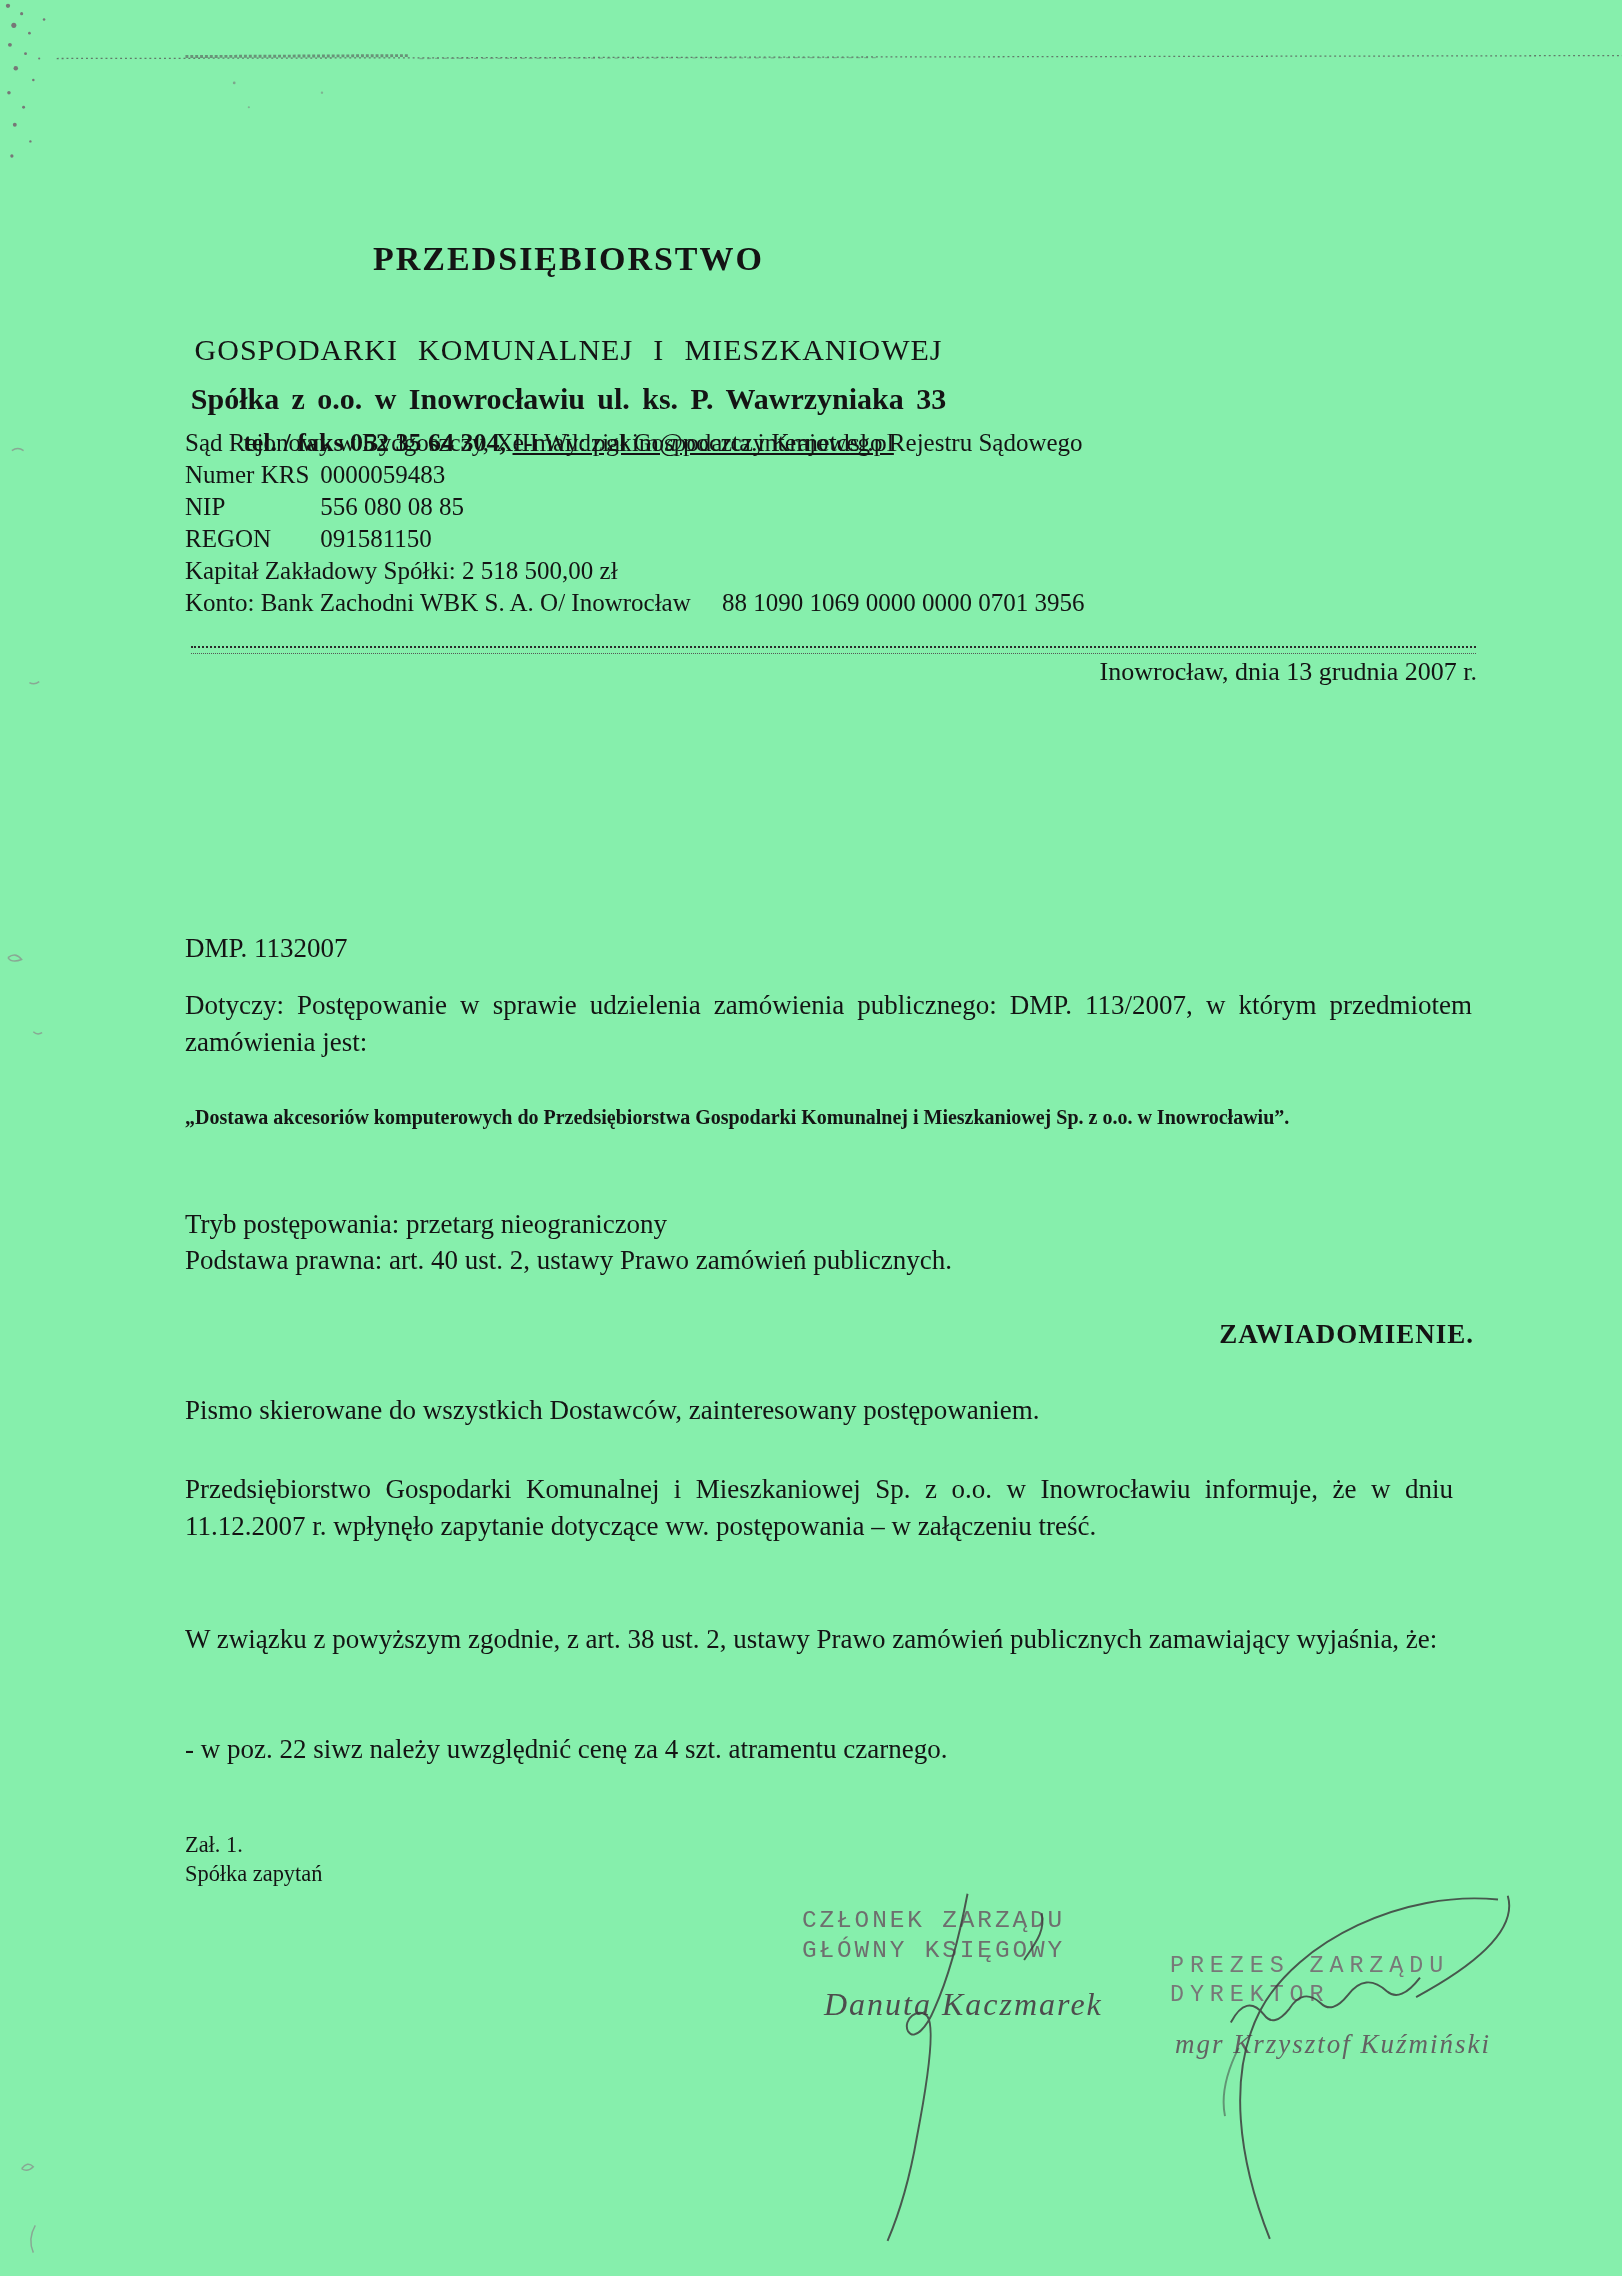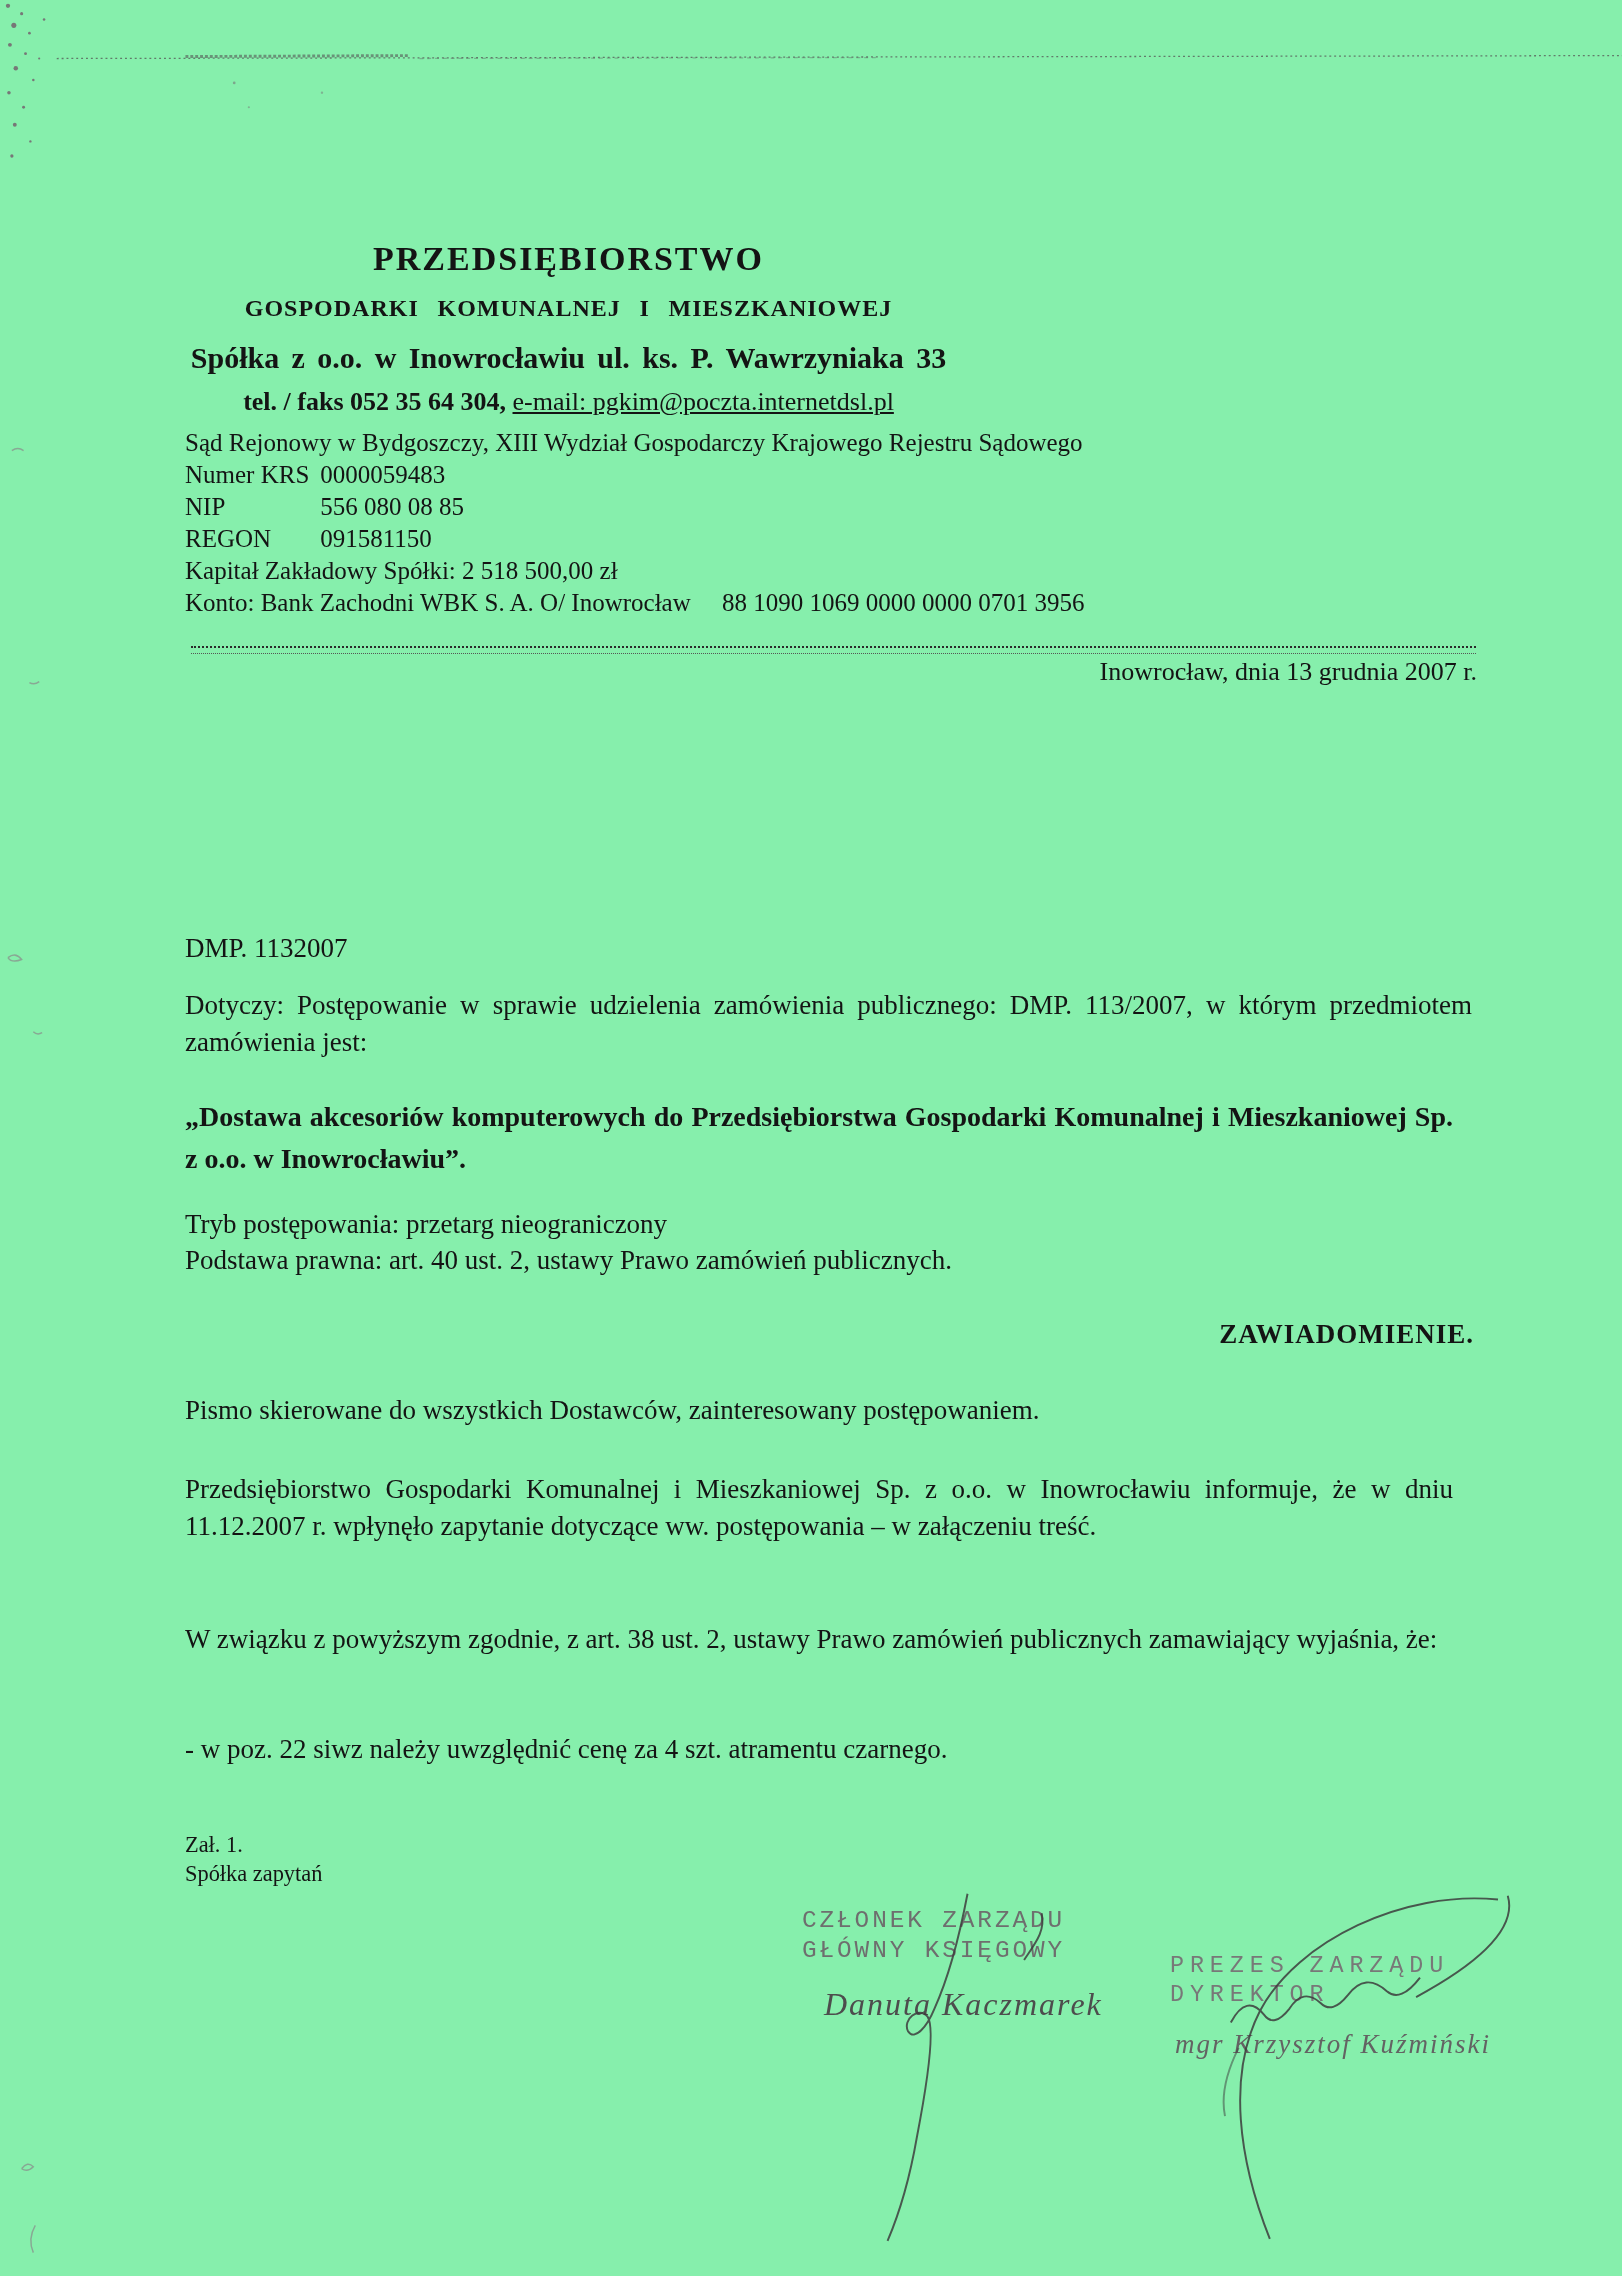--- a/index.html
+++ b/index.html
@@ -11,21 +11,21 @@
     font-family:"Liberation Serif","DejaVu Serif",serif;
     color:#141414;
     overflow:hidden;
   }
   
   .header-block{
     position:absolute;left:154px;top:234px;width:829px;
     text-align:center;
   }
   .h-line1{font-size:34px;font-weight:bold;letter-spacing:2px;line-height:49px;}
-  .h-line2{font-size:24px;font-weight:bold;letter-spacing:1px;word-spacing:11.7px;line-height:51px;}
+  .h-line2{font-size:30px;font-weight:normal;letter-spacing:1px;word-spacing:11.7px;line-height:51px;margin-top:41px;}
   .h-line3{font-size:30px;font-weight:bold;word-spacing:4.9px;line-height:47px;}
   .h-line4{font-size:26px;line-height:41px;}
   .h-line4 .phone{font-weight:bold;}
   .h-line4 .email{text-decoration:underline;}
   
   .info-block{
     position:absolute;left:185px;top:427px;width:1297px;
     font-size:25px;line-height:32px;
   }
   .info-line{white-space:nowrap;}
@@ -38,21 +38,21 @@
     border-bottom:1px dotted #555;
   }
   .date-line{
     position:absolute;top:657px;right:146px;
     font-size:26px;
   }
   
   .body-text{position:absolute;left:185px;width:1289px;font-size:27px;}
   .ref{top:933px;}
   .regarding{top:987px;line-height:37px;text-align:justify;width:1287px;}
-  .subject{top:1096px;line-height:42px;font-weight:bold;text-align:justify;width:1268px;font-size:28px;}
+  .subject{top:1096px;line-height:42px;font-weight:bold;text-align:justify;width:1268px;font-size:20px;}
   .mode{top:1209px;}
   .legal{top:1245px;}
   .notice-title{top:1319px;text-align:right;font-weight:bold;letter-spacing:1px;}
   .addressees{top:1395px;}
   .info-para{top:1471px;line-height:37px;text-align:justify;width:1268px;}
   .expl-para{top:1621px;line-height:37px;text-align:justify;width:1268px;}
   .clarify{top:1734px;}
   .attach1{top:1830px;font-size:22.4px;line-height:29px;}
   .attach2{top:1859px;font-size:22.4px;line-height:29px;}
   

